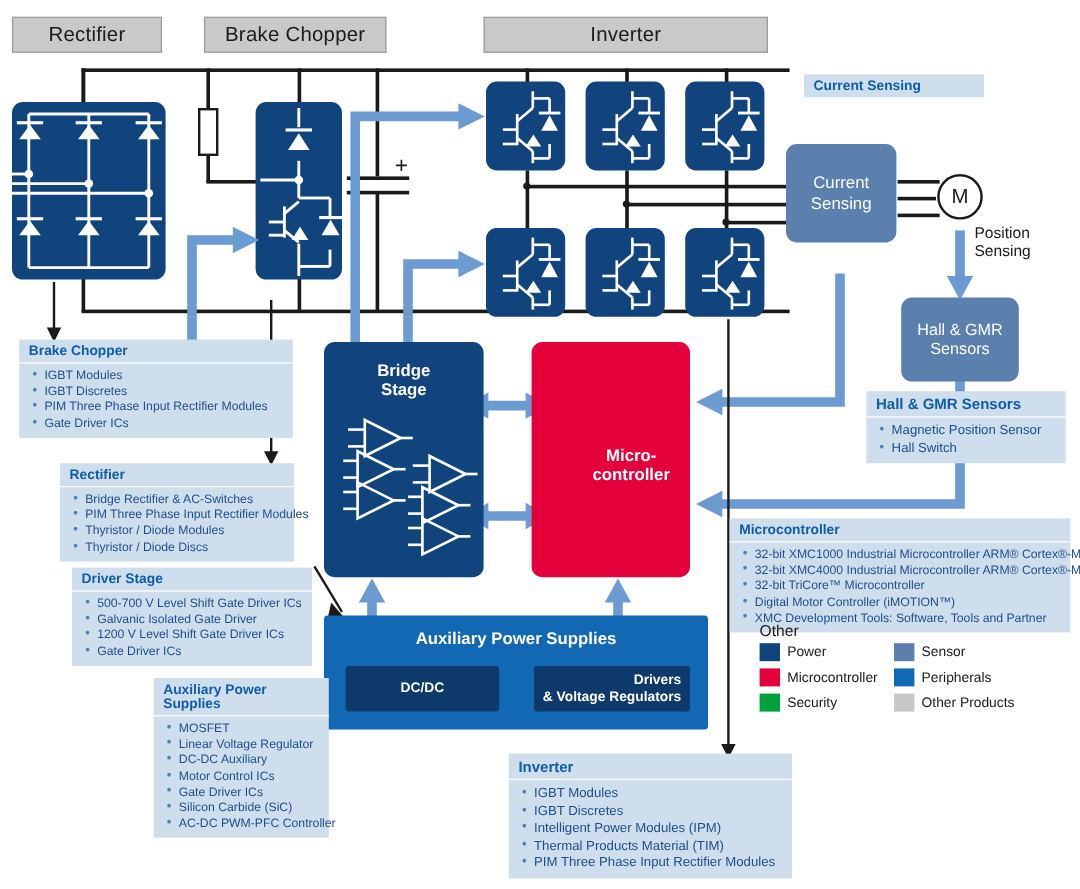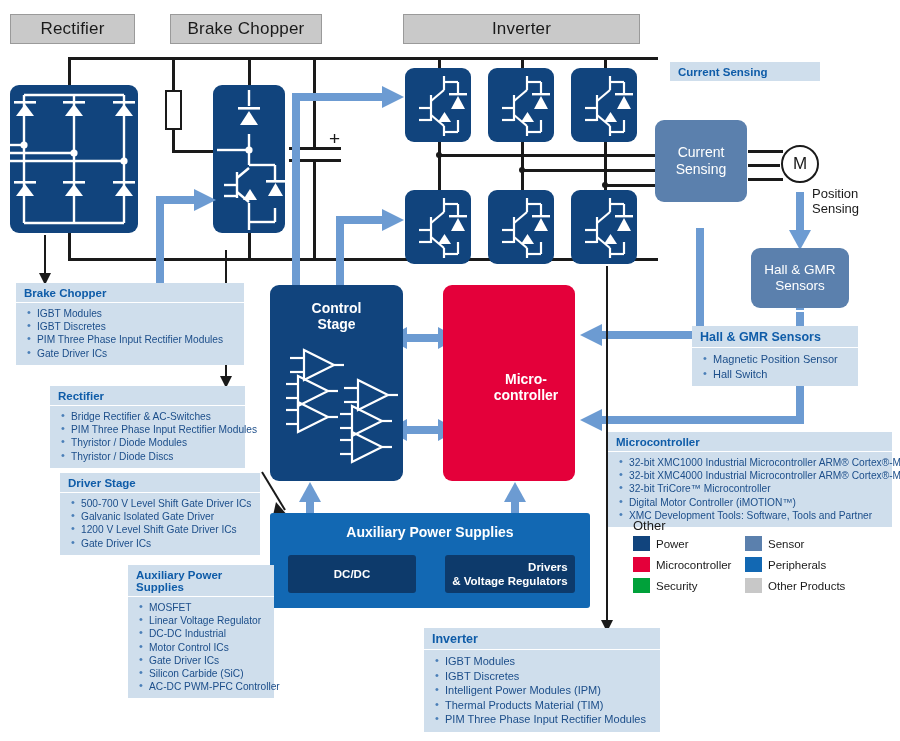--- a/index.html
+++ b/index.html
@@ -382,21 +382,21 @@
     <g fill="#1a1a1a">
       <polygon points="39,273 51,273 45,285"></polygon>
       <polygon points="220,376 232,376 226,388"></polygon>
       <polygon points="276,502 288,516 272,520"></polygon>
       <polygon points="601,620 613,620 607,632"></polygon>
     </g>
   </svg>
 
   <div class="blk power" style="left:270px; top:285px; width:133px; height:196px;"></div>
   <div class="blk-cap" style="left:270px; top:300px; width:133px; font-size:14px;">
-    <span>Control</span><br>
+    <span>Bridge</span><br>
     <span>Stage</span>
   </div>
   <svg class="ov">
     <g stroke="#ffffff" stroke-width="2.2" fill="none">
       <g transform="translate(286,350)">
         <polygon points="18,0 48,15 18,30"></polygon>
           <path d="M4 8 L18 8"></path>
           <path d="M4 22 L18 22"></path>
           <path d="M48 15 L58 15"></path>
         <polygon points="12,26 42,41 12,56"></polygon>
@@ -447,21 +447,21 @@
       <span>Sensing</span>
     </div>
   </div>
 
   <div class="motor" style="left:781px; top:145px; width:38px; height:38px;">M</div>
   <div class="lbl-free" style="left:812px; top:187px;">
     <span>Position</span><br>
     <span>Sensing</span>
   </div>
 
-  <div class="blk sensor" style="left:751px; top:248px; width:98px; height:60px; font-size:13.5px;">
+  <div class="blk sensor" style="left:751px; top:248px; width:98px; height:70px; font-size:13.5px;">
     <div>
       <span>Hall &amp; GMR</span><br>
       <span>Sensors</span>
     </div>
   </div>
 
   <div class="callout" style="left:16px; top:283px; width:228px;">
     <div class="c-title">Brake Chopper</div>
     <ul>
       <li>IGBT Modules</li>
@@ -489,21 +489,21 @@
       <li>1200 V Level Shift Gate Driver ICs</li>
       <li>Gate Driver ICs</li>
     </ul>
   </div>
 
   <div class="callout" style="left:128px; top:565px; width:146px;">
     <div class="c-title">Auxiliary Power Supplies</div>
     <ul>
       <li>MOSFET</li>
       <li>Linear Voltage Regulator</li>
-      <li>DC-DC Industrial</li>
+      <li>DC-DC Auxiliary</li>
       <li>Motor Control ICs</li>
       <li>Gate Driver ICs</li>
       <li>Silicon Carbide (SiC)</li>
       <li>AC-DC PWM-PFC Controller</li>
     </ul>
   </div>
 
   <div class="callout big" style="left:424px; top:628px; width:236px;">
     <div class="c-title">Inverter</div>
     <ul>
@@ -512,21 +512,21 @@
       <li>Intelligent Power Modules (IPM)</li>
       <li>Thermal Products Material (TIM)</li>
       <li>PIM Three Phase Input Rectifier Modules</li>
     </ul>
   </div>
 
   <div class="callout" style="left:670px; top:62px; width:150px;">
     <div class="c-title">Current Sensing</div>
   </div>
 
-  <div class="callout big" style="left:692px; top:326px; width:166px;">
+  <div class="callout big" style="left:722px; top:326px; width:166px;">
     <div class="c-title">Hall &amp; GMR Sensors</div>
     <ul>
       <li>Magnetic Position Sensor</li>
       <li>Hall Switch</li>
     </ul>
   </div>
 
   <div class="callout" style="left:608px; top:432px; width:284px;">
     <div class="c-title">Microcontroller</div>
     <ul>

